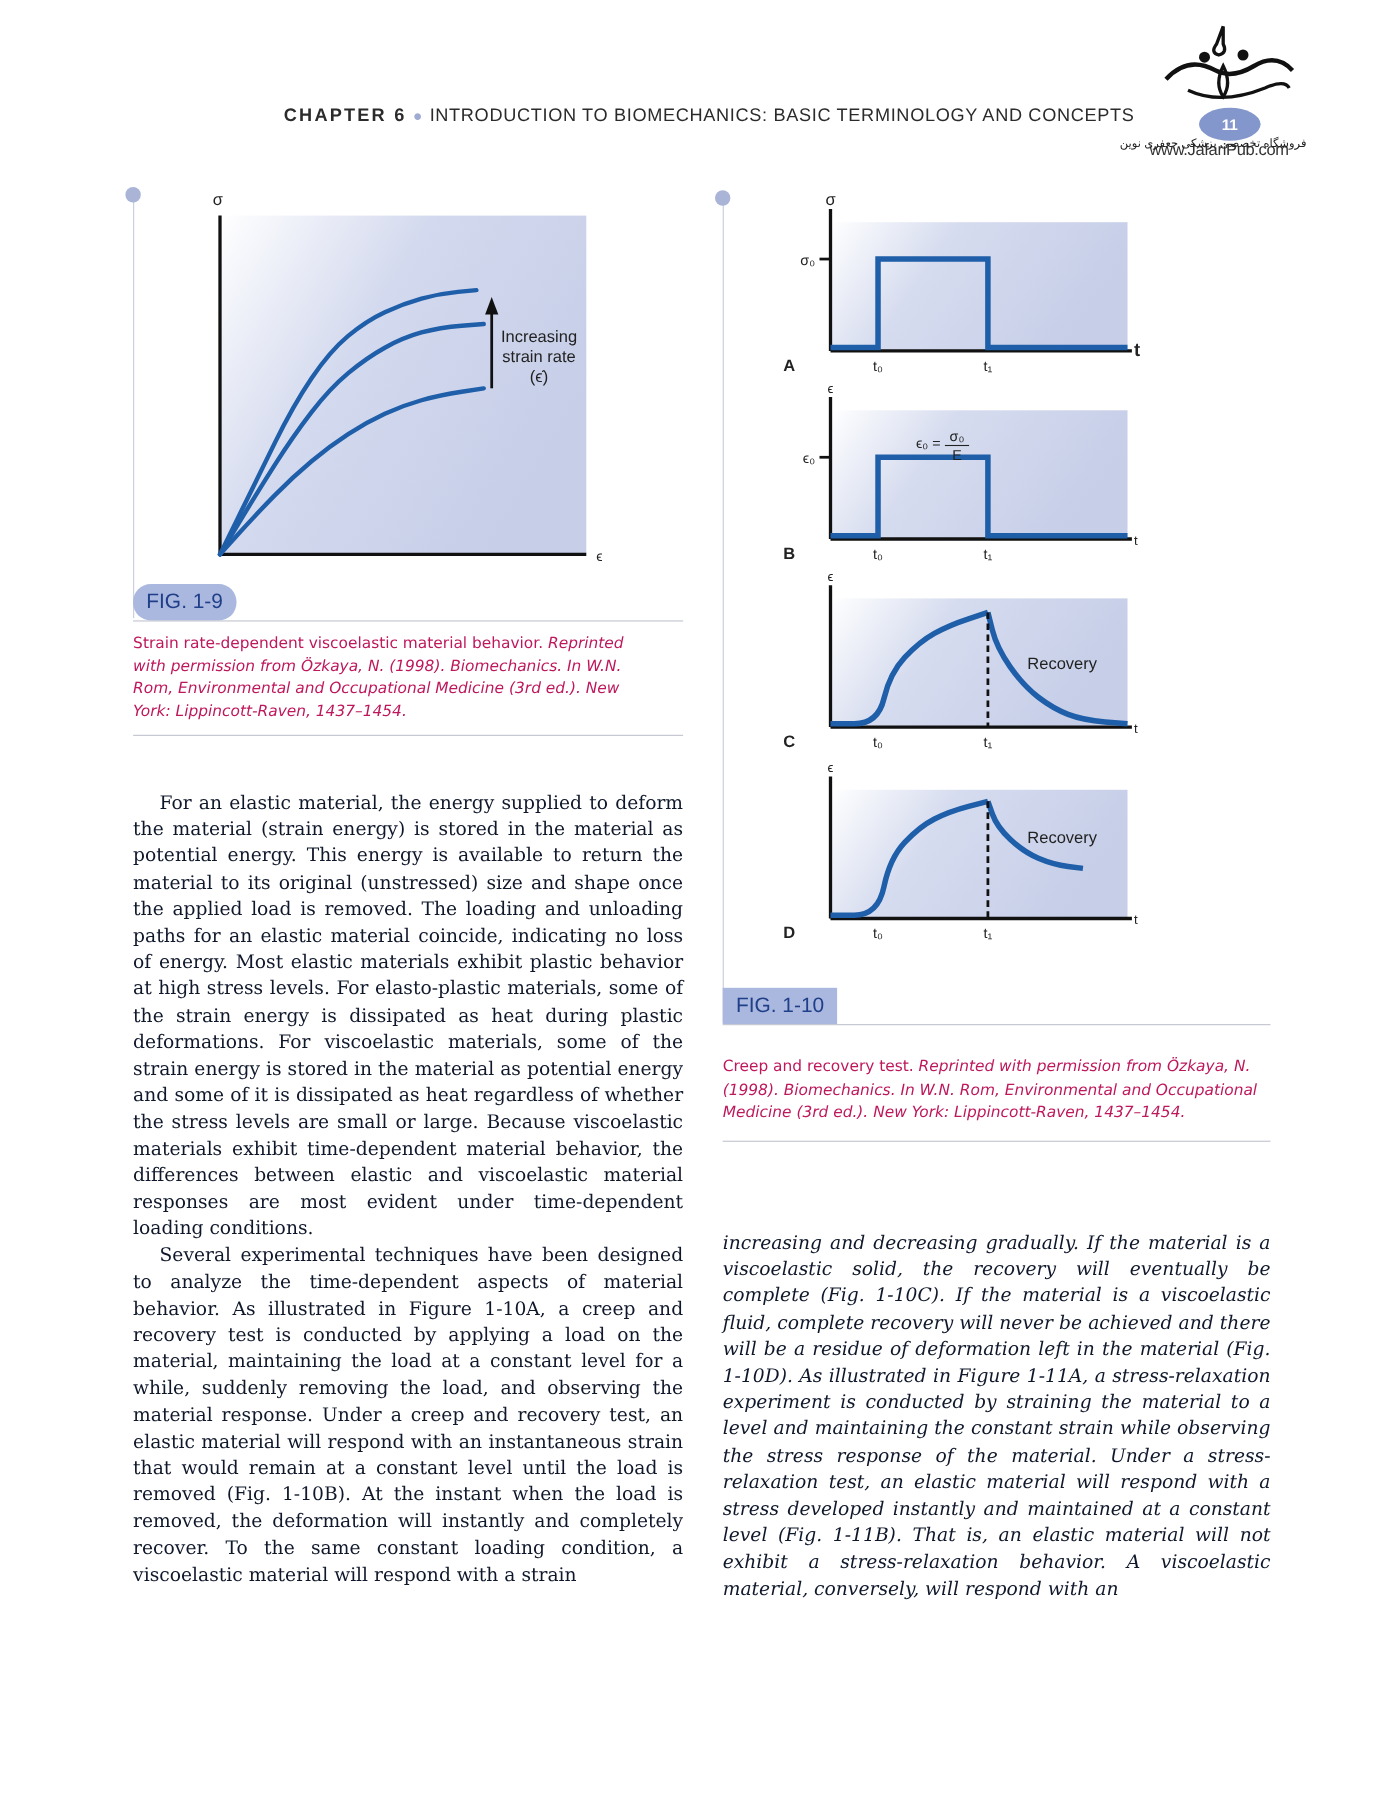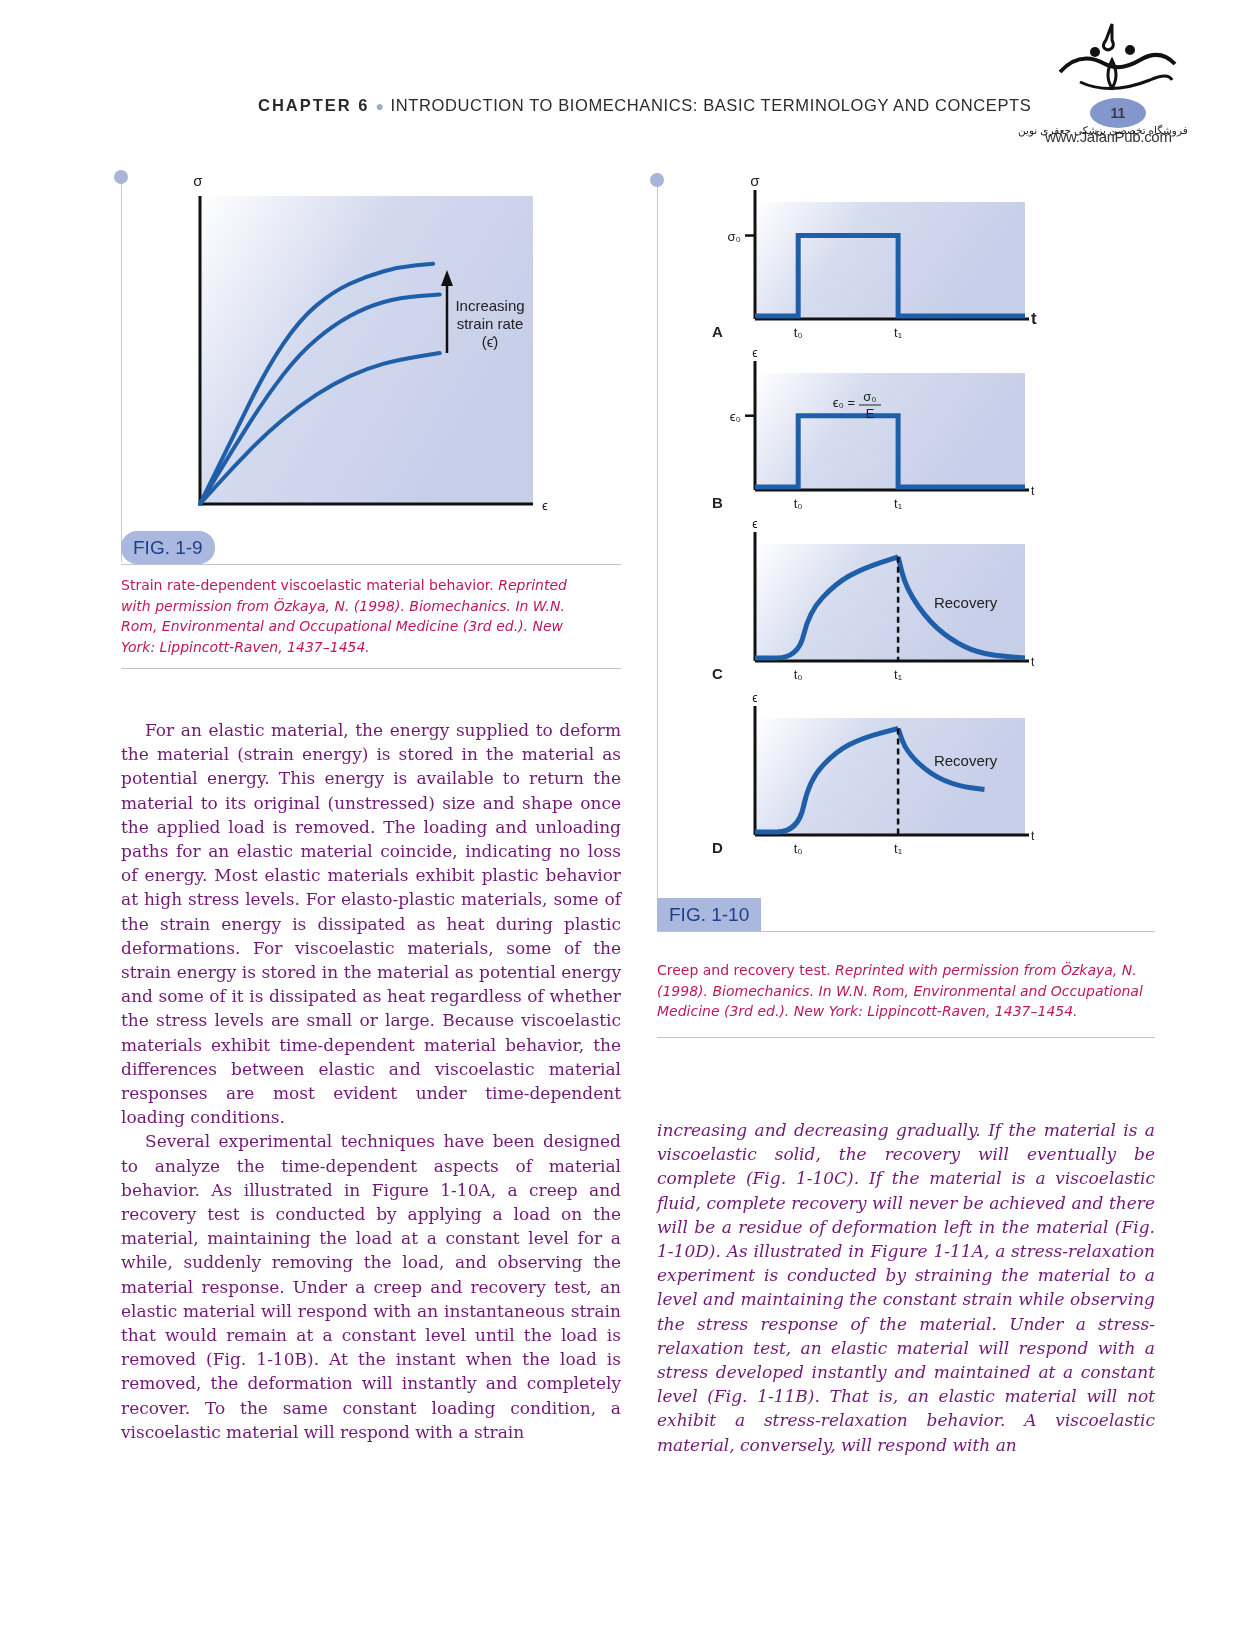--- a/index.html
+++ b/index.html
@@ -2,31 +2,31 @@
 <html><head>
 <meta charset="utf-8">
 <style>
   html, body { margin:0; padding:0; background:#ffffff; }
   body { width:1256px; height:1644px; position:relative; overflow:hidden; font-family:"DejaVu Serif", serif; color:#1a1a1a; }
   .header { position:absolute; left:258px; top:96px; font-family:"Liberation Sans", sans-serif; font-size:16.5px; letter-spacing:0.6px; color:#2b2b2b; white-space:nowrap; }
   .header .chap { font-weight:bold; letter-spacing:2px; }
   .header .dot { color:#9fabd2; margin:0 6px; font-size:14px; }
   .logo { position:absolute; left:1040px; top:20px; width:170px; height:125px; }
   .logo .url { position:absolute; left:5px; top:72px; font-family:"Liberation Sans", sans-serif; font-size:15px; color:#333; letter-spacing:-0.3px;margin-top:36px; }
-  .logo .pnum { position:absolute; left:50px; top:78px; width:56px; height:30px; border-radius:50%; background:#6f86c5; opacity:0.85; color:#0f172a; text-align:center; font:bold 14px "Liberation Sans", sans-serif; line-height:30px; }
+  .logo .pnum { position:absolute; left:50px; top:78px; width:56px; height:30px; border-radius:50%; background:#6f86c5; opacity:0.85; color:#ffffff; text-align:center; font:bold 14px "Liberation Sans", sans-serif; line-height:30px; }
   .logo .fa { position:absolute; left:-22px; top:104px; font-family:Liberation Sans, sans-serif; font-size:10.5px; color:#222; direction:rtl; white-space:nowrap; }
 
   .figbox { position:absolute; border-left:1.5px solid #c6cbd8; }
   .figbox .bullet { position:absolute; left:-8px; top:-8px; width:14px; height:14px; border-radius:50%; background:#a9b4d6; }
   .fig-label { position:absolute; background:#aab7df; color:#1f3f88; font-family:"Liberation Sans", sans-serif; font-size:19px; padding:0 12px; height:33px; line-height:33px; }
   .hr { position:absolute; height:1px; background:#c0c4cf; }
   .caption { position:absolute; font-family:"DejaVu Sans", sans-serif; font-size:14px; line-height:20.5px; color:#be185d; }
   .caption i { font-style:italic; }
 
-  .col { position:absolute; font-family:"DejaVu Serif", serif; font-size:17px; line-height:24.2px; text-align:justify; color:#701a75; }
+  .col { position:absolute; font-family:"DejaVu Serif", serif; font-size:17px; line-height:24.2px; text-align:justify; color:#0f172a; }
   .col p { margin:0; }
   .col p.ind { text-indent:24px; }
 
   svg text { font-family:"Liberation Sans", sans-serif; }
 </style>
 </head>
 <body>
 
 <div class="header">
   <span class="chap">CHAPTER 6</span><span class="dot">●</span><span>INTRODUCTION TO BIOMECHANICS: BASIC TERMINOLOGY AND CONCEPTS</span>

